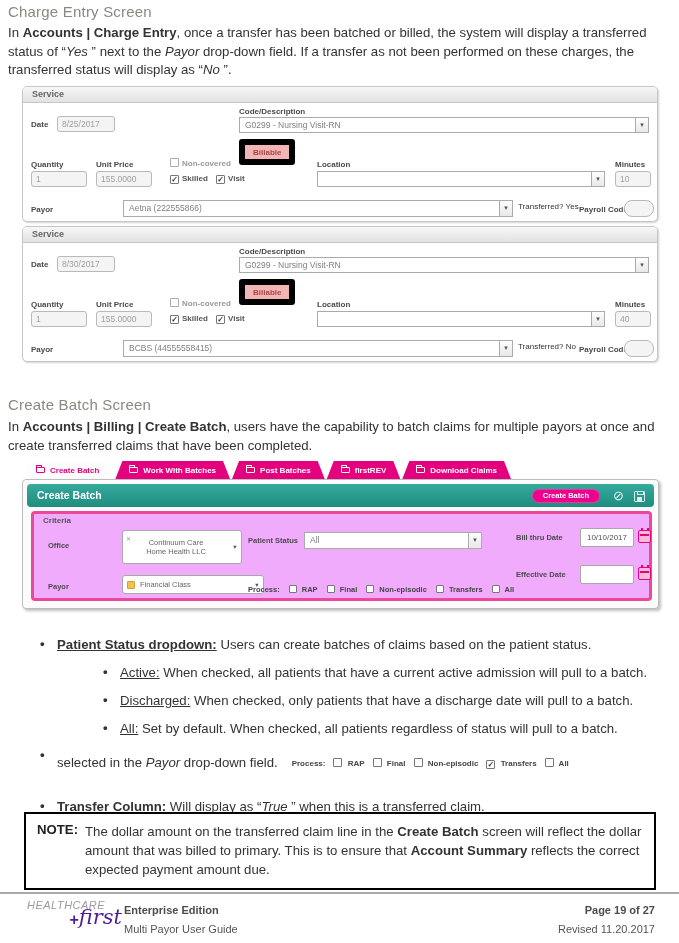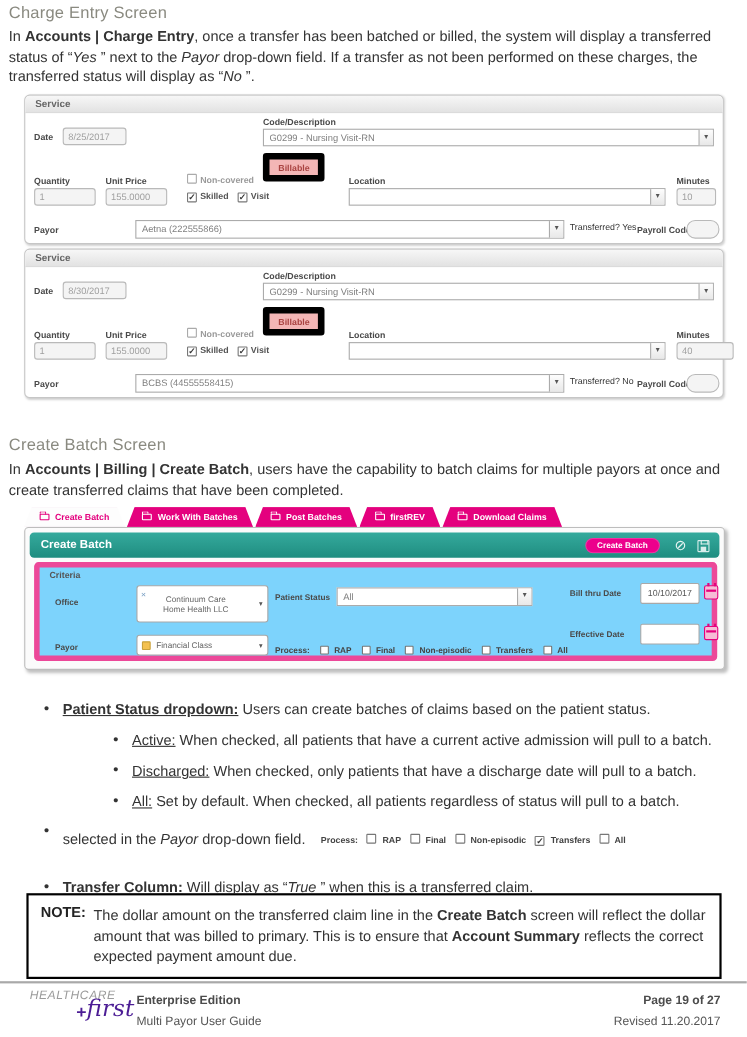--- a/index.html
+++ b/index.html
@@ -49,22 +49,22 @@
               background:linear-gradient(#35aa9d,#1f8d80); color:#fff; font-size:10.5px; font-weight:bold;
               line-height:23px; padding-left:10px; }
   .btn-pink { position:absolute; right:54px; top:4.5px; height:14px; background:#ec008c; border:1px solid #fff3;
               border-radius:8px; color:#fff; font-size:7.5px; font-weight:bold; line-height:12px; padding:0 10px; }
   .slash-ic { position:absolute; right:30px; top:3px; font-size:13px; font-weight:normal; color:#e9f6f4; line-height:17px; }
   .save-ic { position:absolute; right:9px; top:7px; display:inline-block; width:11px; height:11px;
              border:1px solid #d9eeec; border-radius:1px; }
   .save-ic::before { content:""; position:absolute; top:-1px; left:2px; width:5px; height:3px; border:1px solid #d9eeec; border-top:none; }
   .save-ic::after { content:""; position:absolute; bottom:0; left:2px; width:5px; height:4px; background:#d9eeec; }
 
-  .criteria { position:absolute; left:8px; top:31px; width:621px; height:90px; background:#7dd3fc;
-              border:5px solid #ec4899; border-radius:4px;padding-left:36px; }
+  .criteria { position:absolute; left:8px; top:31px; width:621px; height:90px; background:#f0abfc;
+              border:3px solid #ec4899; border-radius:4px;padding-left:36px; }
   .crit-title { position:absolute; left:9px; top:2px; font-size:8px; font-weight:bold; color:#555; }
   .clabel { position:absolute; font-size:7.5px; font-weight:bold; color:#4a4a4a; white-space:nowrap; }
   .wsel { position:absolute; background:#fff; border:1px solid #a8a8a8; border-radius:3px; color:#666;
           font-size:7.5px; display:flex; align-items:center; }
   .wsel .tx { flex:1; text-align:center; line-height:1.25; padding:1px 2px; }
   .wsel .dd { width:12px; text-align:center; font-size:6.5px; color:#555; }
   .clear-ic { position:absolute; left:3px; top:4px; font-size:6px; color:#7aa0c4; }
   .fc-ic { display:inline-block; width:8px; height:8px; background:#f4c14f; border:1px solid #c9a23b;
            border-radius:1px; margin:0 3px 0 4px; }
   .datebox { position:absolute; height:19px; background:#fff; border:1px solid #a8a8a8; border-radius:2px;
@@ -152,21 +152,21 @@
       <span class="flabel" style="left:73px;top:57px">Unit Price</span>
       <span class="field" style="left:73px;top:68px;width:56px">155.0000</span>
 
       <span class="cbrow dim" style="left:147px;top:55px"><span class="cb"></span><span>Non-covered</span></span>
       <span class="cbrow" style="left:147px;top:71px"><span class="cb">✓</span><span>Skilled</span></span>
       <span class="cbrow" style="left:193px;top:71px"><span class="cb">✓</span><span>Visit</span></span>
 
       <span class="flabel" style="left:294px;top:57px">Location</span>
       <div class="sel" style="left:294px;top:68px;width:288px"><span></span><span class="caret">▾</span></div>
       <span class="flabel" style="left:592px;top:57px">Minutes</span>
-      <span class="field" style="left:592px;top:68px;width:52px">40</span>
+      <span class="field" style="left:592px;top:68px;width:36px">40</span>
 
       <span class="flabel" style="left:8px;top:102px">Payor</span>
       <div class="sel" style="left:100px;top:97px;width:390px;height:17px"><span>BCBS (44555558415)</span><span class="caret">▾</span></div>
       <span class="inlinetxt" style="left:495px;top:99px">Transferred? No</span>
       <span class="flabel" style="left:556px;top:102px">Payroll Code</span>
       <span class="field pill" style="left:601px;top:97px;width:30px;height:17px"></span>
     </div>
   </div>
 
   <div class="h-section" style="top:396px">Create Batch Screen</div>
@@ -206,21 +206,21 @@
       <span class="crit-title">Criteria</span>
 
       <span class="clabel" style="left:14px;top:27px">Office</span>
       <div class="wsel" style="left:88px;top:16px;width:120px;height:34px">
         <span class="clear-ic">✕</span>
         <span class="tx"><span>Continuum Care</span><br><span>Home Health LLC</span></span>
         <span class="dd">▾</span>
       </div>
 
       <span class="clabel" style="left:14px;top:68px">Payor</span>
-      <div class="wsel" style="left:88px;top:61px;width:120px;height:19px">
+      <div class="wsel" style="left:88px;top:61px;width:142px;height:19px">
         <span class="fc-ic"></span>
         <span class="tx" style="text-align:left">Financial Class</span>
         <span class="dd">▾</span>
       </div>
 
       <span class="clabel" style="left:214px;top:22px">Patient Status</span>
       <div class="sel" style="left:270px;top:18px;width:178px;height:17px"><span>All</span><span class="caret">▾</span></div>
 
       <span class="clabel" style="left:482px;top:19px">Bill thru Date</span>
       <span class="datebox" style="left:546px;top:14px;width:54px">10/10/2017</span>

